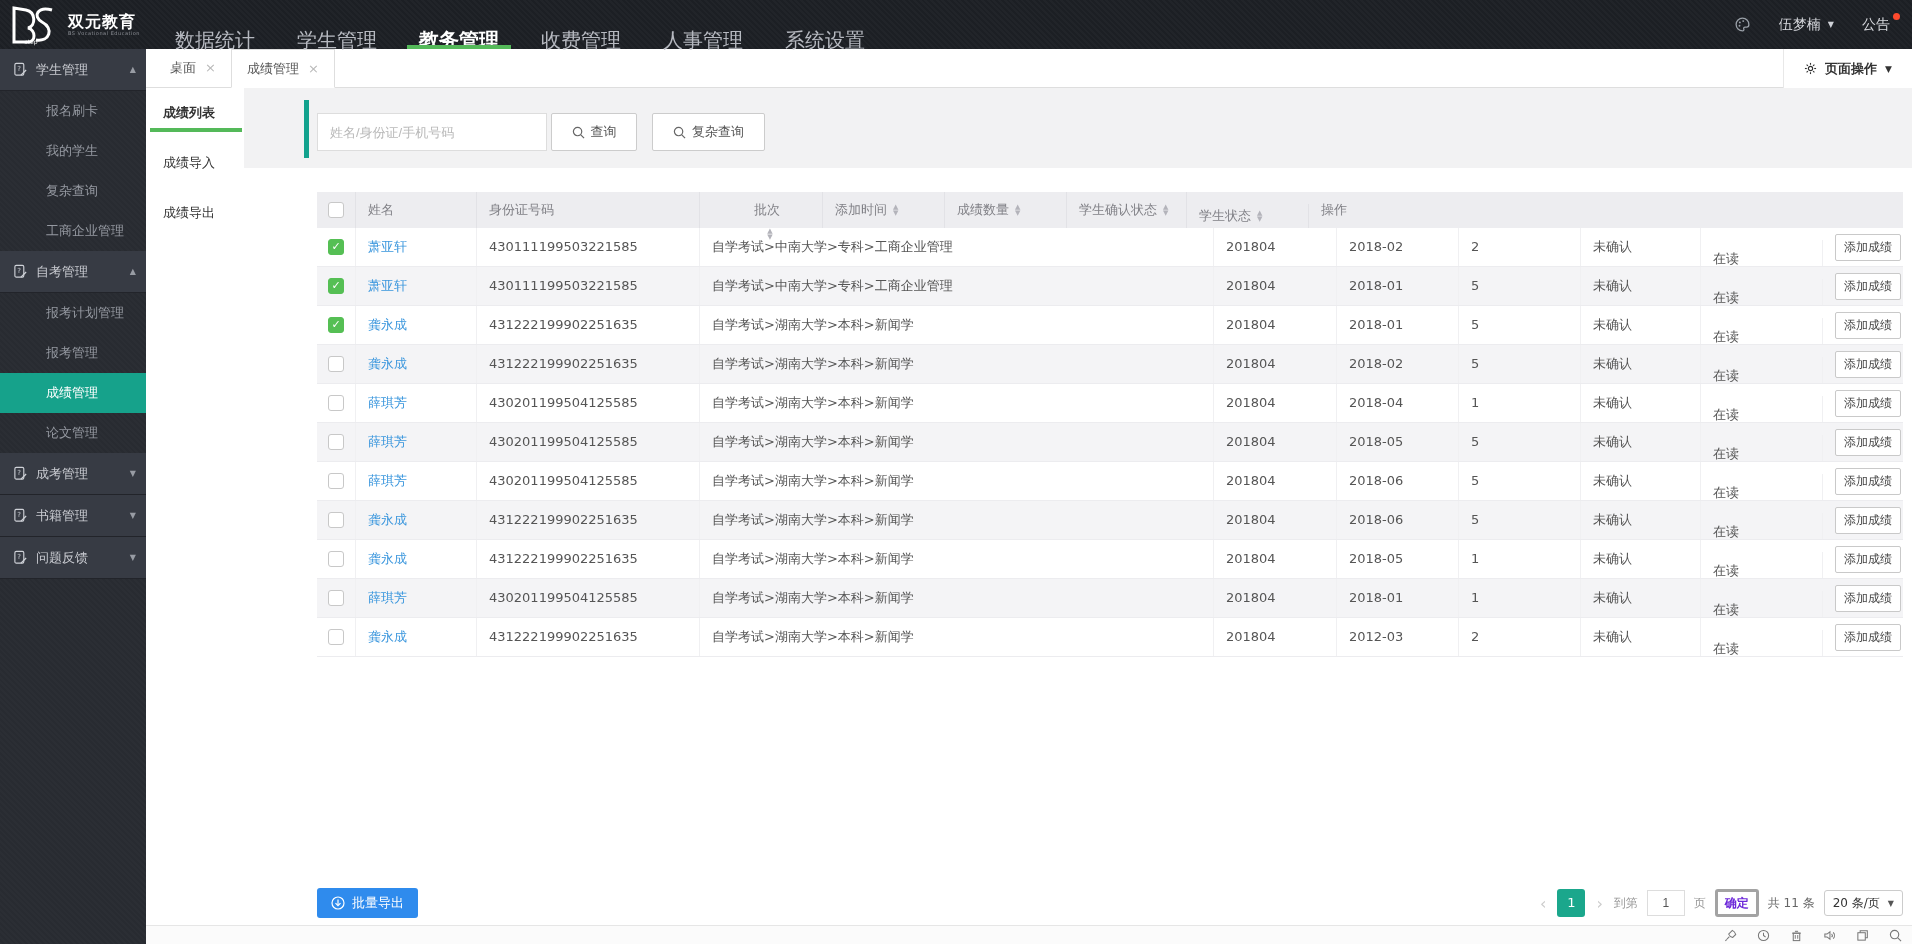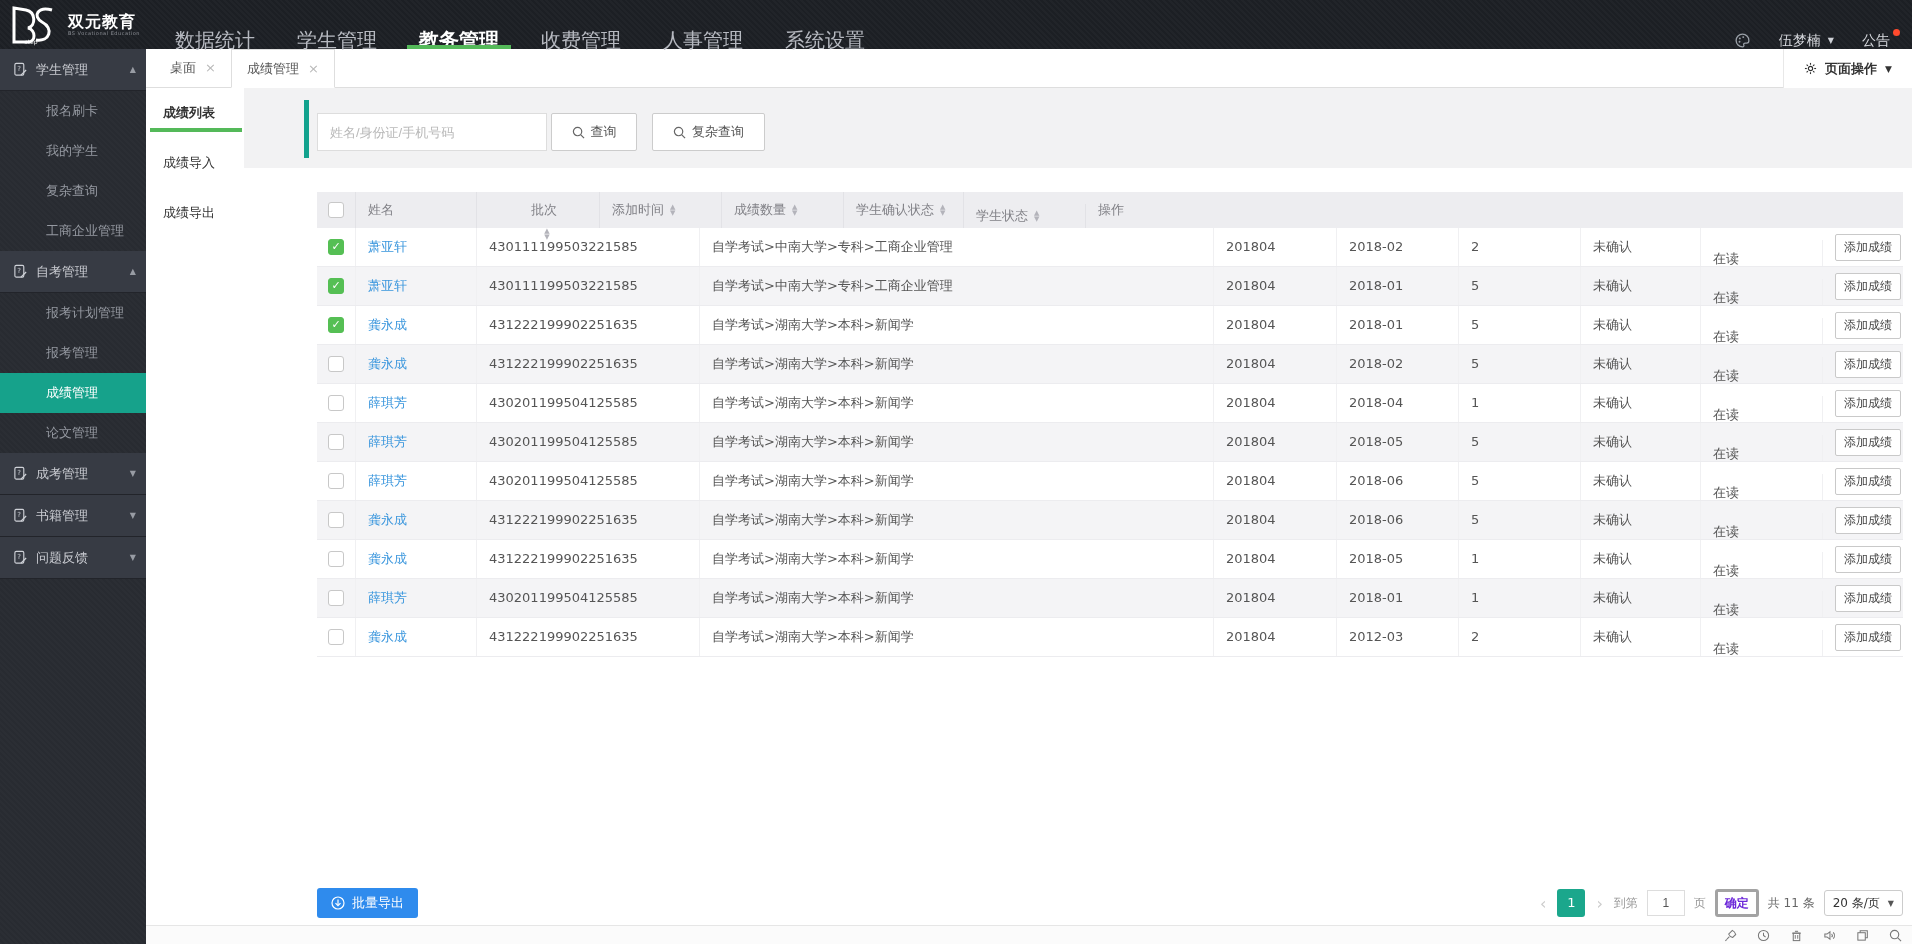--- a/index.html
+++ b/index.html
@@ -11,21 +11,21 @@
     background-image:repeating-linear-gradient(45deg, rgba(255,255,255,.025) 0 2px, transparent 2px 4px);
     display:flex; align-items:center; z-index:5; }
   .logo { display:flex; align-items:center; gap:8px; padding:0 14px 0 8px; height:100%; }
   .brand-block { display:flex; flex-direction:column; line-height:1.1; }
   .brand { color:#fff; font-size:16px; font-weight:bold; letter-spacing:1px; }
   .brand-tag { color:#8d9097; font-size:5px; letter-spacing:.5px; }
   .nav-items { display:flex; height:100%; }
   .nitem { line-height:49px; padding:16px 21px; font-size:20px; color:#b6b9c0; position:relative; cursor:pointer; }
   .nitem.active { color:#fff; font-weight:bold; }
   .nitem.active::after { content:''; position:absolute; left:9px; right:9px; bottom:0; height:4px; background:#54b959; }
-  .nav-right { position:absolute; right:14px; top:16px; height:49px; display:flex; align-items:center; gap:28px; }
+  .nav-right { position:absolute; right:14px; top:0; height:49px; display:flex; align-items:center; gap:28px; }
   .nav-user { color:#d7d9de; font-size:14px; display:flex; align-items:center; gap:7px; cursor:pointer; }
   .nav-user .dd { font-size:8px; color:#cfd2d8; }
   .nav-notice { color:#d7d9de; font-size:14px; position:relative; cursor:pointer; padding-right:8px; }
   .nav-notice .dot { position:absolute; right:-2px; top:-3px; width:7px; height:7px; border-radius:50%; background:#ff4a2d; }
 
   
   .sidebar { position:absolute; left:0; top:49px; width:146px; bottom:0; background:#282b31;
     background-image:repeating-linear-gradient(45deg, rgba(255,255,255,.015) 0 2px, transparent 2px 4px); }
   .sec { height:42px; background:#373b44; display:flex; align-items:center; gap:8px;
     padding:0 10px 0 13px; color:#c9cbd1; font-size:13px; border-bottom:1px solid #22242a; cursor:pointer; }
@@ -277,20 +277,23 @@
 
   <div class="card">
     <div class="table">
       <div class="thead" id="thead">
           <div class="th c0">
             <span class="cb"></span>
           </div>
           <div class="th c1">
             <span>姓名</span>
           </div>
+          <div class="th c2">
+            <span>身份证号码</span>
+          </div>
           <div class="th c4">
             <span>批次</span>
             <span class="sort">
               <span>▲</span>
               <span>▼</span>
             </span>
           </div>
           <div class="th c5">
             <span>添加时间</span>
             <span class="sort">

